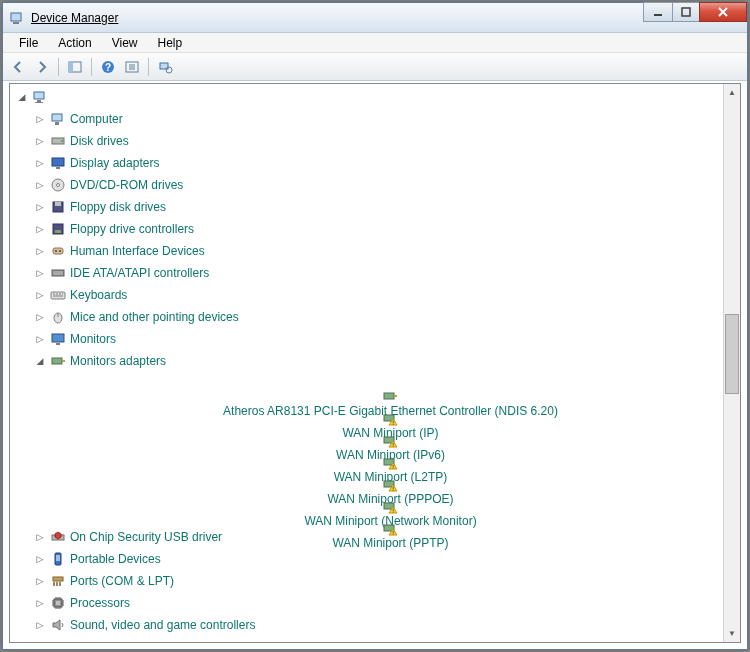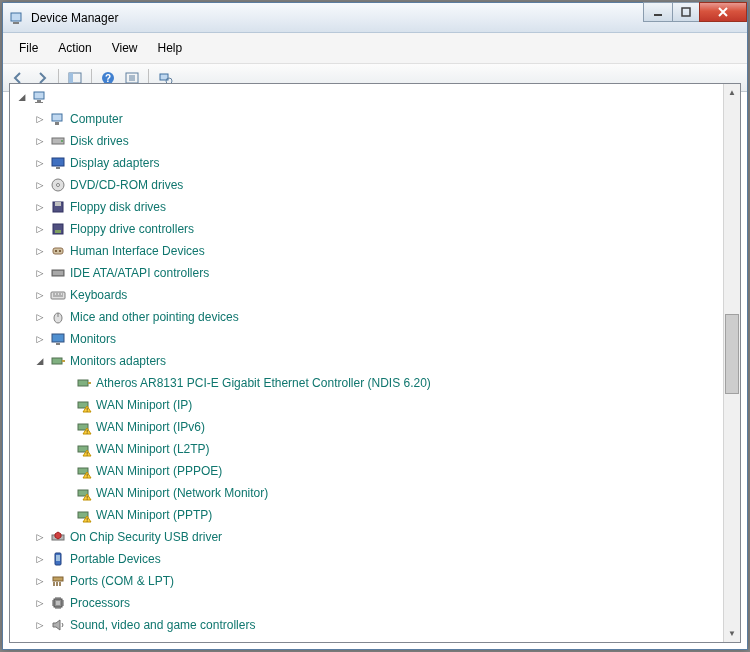--- a/index.html
+++ b/index.html
@@ -1,43 +1,43 @@
 <!DOCTYPE html>
 <html><head>
 <meta charset="utf-8">
 <style>
 * { box-sizing: border-box; margin: 0; padding: 0; }
 body { font-family: "Segoe UI", Tahoma, sans-serif; font-size: 12px; background: #888; width: 750px; height: 652px; overflow: hidden; }
 .window { position: relative; width: 746px; height: 648px; margin: 2px; background: #fff; border: 1px solid #5a7ca0; box-shadow: 0 0 8px rgba(0,0,0,0.3); }
 .titlebar { height: 30px; background: linear-gradient(to bottom, #f6f9fc 0%, #e8eef5 50%, #d8e2ed 100%); border-bottom: 1px solid #b8c8d8; display: flex; align-items: center; padding: 0 4px; position: relative; }
 .titlebar-icon { width: 16px; height: 16px; margin: 0 6px 0 2px; display: inline-flex; align-items: center; justify-content: center; }
-.titlebar-text { font-size: 12px; color: #000; }
+.titlebar-text { font-size: 12px; color: #000; text-decoration: underline; }
 .window-controls { position: absolute; right: 0; top: -1px; display: flex; }
 .win-btn { width: 30px; height: 20px; border: 1px solid #8a9cae; background: linear-gradient(to bottom, #f0f4f8, #d0dce8); display: flex; align-items: center; justify-content: center; font-size: 10px; margin-left: -1px; }
 .win-btn.min { width: 30px; }
 .win-btn.max { width: 28px; }
 .win-btn.close { width: 48px; background: linear-gradient(to bottom, #e89890 0%, #d8543e 45%, #c1392b 100%); border-color: #9a3020; color: #fff; font-weight: bold; border-top-right-radius: 0; }
-.menubar { height: 31px; background: #f5f5f5; border-bottom: 1px solid #e0e0e0; display: flex; align-items: center; padding: 0 8px; gap: 4px; }
+.menubar { height: 20px; background: #f5f5f5; border-bottom: 1px solid #e0e0e0; display: flex; align-items: center; padding: 0 8px; gap: 4px; }
 .menu-item { padding: 2px 8px; cursor: default; }
 .toolbar { height: 28px; background: linear-gradient(to bottom, #fcfcfc, #e8ecef); border-bottom: 1px solid #c0c8d0; display: flex; align-items: center; padding: 0 4px; gap: 2px; }
 .tool-btn { width: 22px; height: 22px; display: flex; align-items: center; justify-content: center; border: 1px solid transparent; }
 .tool-sep { width: 1px; height: 18px; background: #c0c0c0; margin: 0 3px; }
 .content { position: absolute; top: 80px; left: 6px; right: 6px; bottom: 6px; background: #fff; border: 1px solid #828790; overflow: hidden; }
 .tree { position: absolute; top: 0; left: 0; right: 17px; bottom: 0; overflow: auto; padding: 2px 0; }
 .scrollbar { position: absolute; right: 0; top: 0; bottom: 0; width: 17px; background: #f0f0f0; border-left: 1px solid #d4d4d4; }
 .scroll-arrow { height: 17px; background: #f0f0f0; display: flex; align-items: center; justify-content: center; font-size: 8px; color: #606060; }
 .scroll-thumb { position: absolute; left: 1px; right: 1px; top: 230px; height: 80px; background: #cdcdcd; border: 1px solid #a0a0a0; }
 .tree-node { display: flex; align-items: center; height: 22px; white-space: nowrap; cursor: default; }
 .expander { width: 16px; height: 16px; display: flex; align-items: center; justify-content: center; color: #606060; font-size: 9px; flex-shrink: 0; }
 .expander.blank { visibility: hidden; }
 .node-icon { width: 16px; height: 16px; margin: 0 4px 0 2px; display: inline-flex; align-items: center; justify-content: center; flex-shrink: 0; }
 .node-label { font-size: 12px; color: #0f766e; }
 .indent-0 { padding-left: 4px; }
 .indent-1 { padding-left: 22px; }
-.indent-2 { padding-left: 48px; }
+.indent-2 { padding-left: 48px; flex-direction: column; }
 svg { display: block; }
 </style>
 </head>
 <body>
 
 <div class="window">
 
   <div class="titlebar">
     <span class="titlebar-icon">
       <svg width="16" height="16">

